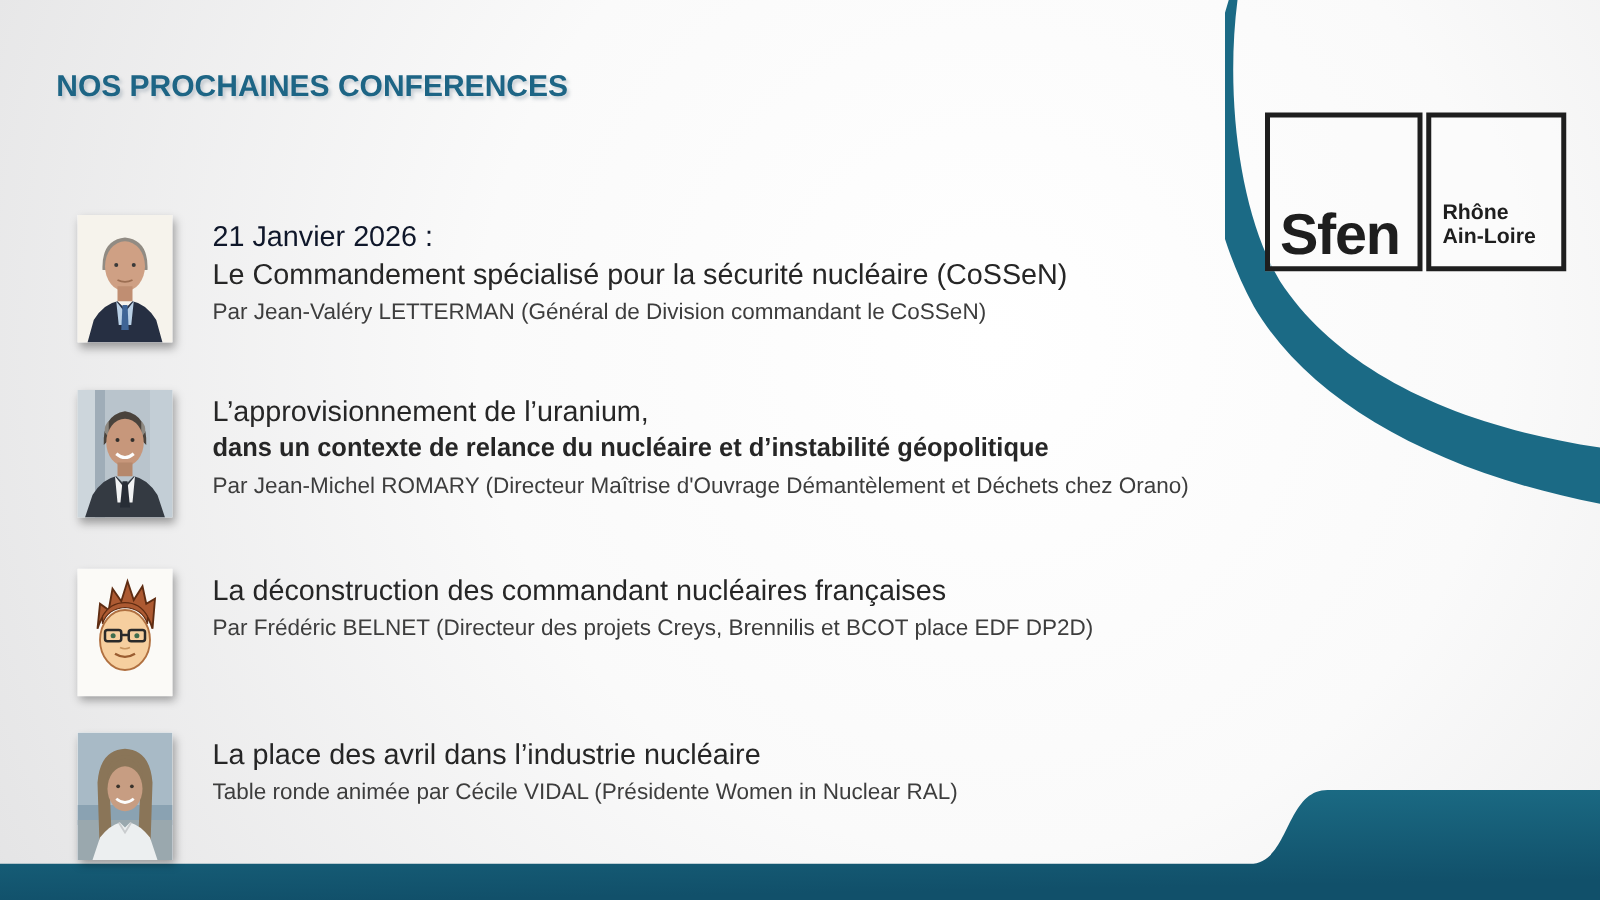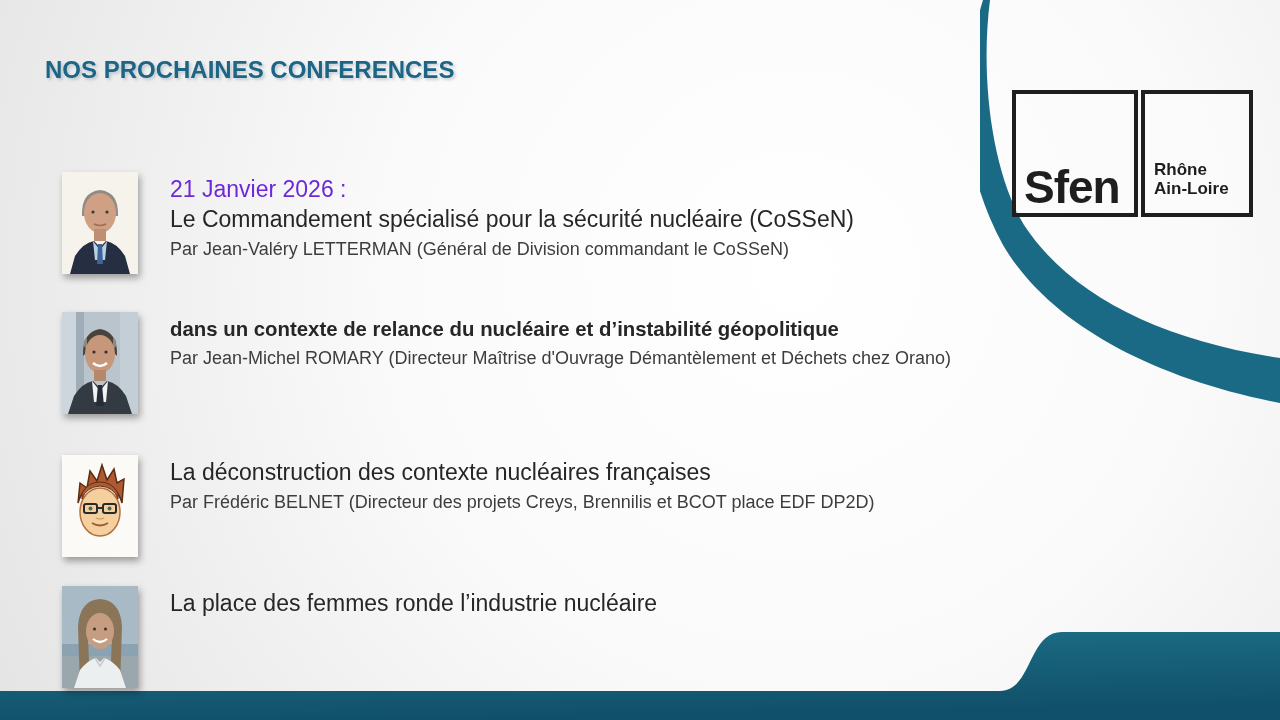--- a/index.html
+++ b/index.html
@@ -35,21 +35,21 @@
 
   
   .conf { position: absolute; left: 62px; display: flex; z-index: 2; }
   .conf-photo {
     width: 76px; height: 102px; flex: 0 0 76px;
     box-shadow: 2px 4px 7px rgba(0,0,0,0.35);
     background: #fff;
   }
   .conf-photo svg { display: block; width: 100%; height: 100%; }
   .conf-text { padding-left: 32px; padding-top: 2px; }
-  .conf-date   { font-size: 23px; color: #6d28d9; line-height: 30px; white-space: nowrap; }
+  .conf-date   { font-size: 23px; color: #0f172a; line-height: 30px; white-space: nowrap; }
   .conf-title  { font-size: 23px; font-weight: normal; color: #262626; line-height: 30px; white-space: nowrap; }
   .conf-title2 { font-size: 21px; font-weight: bold; color: #262626; line-height: 29px; white-space: nowrap;
                  transform: scaleX(0.97); transform-origin: left center; }
   .conf-title2:empty { display: none; }
   .conf-speaker{ font-size: 18px; color: #3d3d3d; line-height: 30px; white-space: nowrap; }
 
   .conf-1 { top: 172px; }
   .conf-2 { top: 312px; }
   .conf-3 { top: 455px; }
   .conf-4 { top: 586px; }
@@ -130,20 +130,21 @@
         <circle cx="32" cy="40" r="1.6" fill="#33302c"></circle>
         <circle cx="44" cy="40" r="1.6" fill="#33302c"></circle>
         <path d="M31 51 Q38 57 45 51" stroke="#fdfdfd" stroke-width="2.4" fill="none"></path>
         <rect x="32" y="58" width="12" height="11" fill="#b5886c"></rect>
         <path d="M6 102 L12 84 Q20 71 31 69 L38 76 L45 69 Q56 71 64 84 L70 102 Z" fill="#343a42"></path>
         <path d="M30 69 L38 79 L46 69 L44 90 L32 90 Z" fill="#f2f3f4"></path>
         <path d="M36 73 L40 73 L42 94 L34 94 Z" fill="#272d36"></path>
       </svg>
     </div>
     <div class="conf-text">
+      <div class="conf-title">L’approvisionnement de l’uranium,</div>
       <div class="conf-title2">dans un contexte de relance du nucléaire et d’instabilité géopolitique</div>
       <div class="conf-speaker">Par Jean-Michel ROMARY (Directeur Maîtrise d'Ouvrage Démantèlement et Déchets chez Orano)</div>
     </div>
   </section>
 
   <section class="conf conf-3">
     <div class="conf-photo">
       <svg viewBox="0 0 76 102">
         <rect width="76" height="102" fill="#fbfaf7"></rect>
         <path d="M16 48 L18 28 L25 33 L28 16 L35 26 L40 10 L45 25 L52 14 L55 28 L62 24 L60 48 Q55 30 38 29 Q21 30 16 48 Z" fill="#ad5a32" stroke="#5f2c12" stroke-width="1.5"></path>
@@ -152,21 +153,21 @@
         <rect x="22" y="49" width="13" height="9" rx="2" fill="none" stroke="#2a2a2a" stroke-width="2"></rect>
         <rect x="41" y="49" width="13" height="9" rx="2" fill="none" stroke="#2a2a2a" stroke-width="2"></rect>
         <line x1="35" y1="53" x2="41" y2="53" stroke="#2a2a2a" stroke-width="2"></line>
         <circle cx="28.5" cy="53.5" r="2" fill="#3f6e4f"></circle>
         <circle cx="47.5" cy="53.5" r="2" fill="#3f6e4f"></circle>
         <path d="M30 68 Q38 73 46 68" stroke="#9a5c30" stroke-width="1.8" fill="none"></path>
         <path d="M34 63 Q38 65 42 63" stroke="#c9955f" stroke-width="1.2" fill="none"></path>
       </svg>
     </div>
     <div class="conf-text">
-      <div class="conf-title">La déconstruction des contexte nucléaires françaises</div>
+      <div class="conf-title">La déconstruction des commandant nucléaires françaises</div>
 
       <div class="conf-speaker">Par Frédéric BELNET (Directeur des projets Creys, Brennilis et BCOT place EDF DP2D)</div>
     </div>
   </section>
 
   <section class="conf conf-4">
     <div class="conf-photo">
       <svg viewBox="0 0 76 102">
         <rect width="76" height="102" fill="#a8bac6"></rect>
         <rect y="58" width="76" height="16" fill="#8aa2b2"></rect>
@@ -175,18 +176,19 @@
         <ellipse cx="38" cy="45" rx="14" ry="18" fill="#c79d82"></ellipse>
         <path d="M24 38 Q26 22 38 21 Q50 22 52 38 L52 30 Q48 18 38 18 Q28 18 24 30 Z" fill="#8a7558"></path>
         <circle cx="32.5" cy="43" r="1.5" fill="#3a332c"></circle>
         <circle cx="43.5" cy="43" r="1.5" fill="#3a332c"></circle>
         <path d="M31 53 Q38 59 45 53" stroke="#fdfdfd" stroke-width="2.2" fill="none"></path>
         <path d="M12 102 L18 84 Q26 74 34 72 L38 76 L42 72 Q50 74 58 84 L64 102 Z" fill="#eceff0"></path>
         <path d="M33 72 L38 80 L43 72" stroke="#c9ccce" stroke-width="1.5" fill="none"></path>
       </svg>
     </div>
     <div class="conf-text">
-      <div class="conf-title">La place des femmes ronde l’industrie nucléaire</div>
+      <div class="conf-title">La place des avril dans l’industrie nucléaire</div>
 
+      <div class="conf-speaker">Table ronde animée par Cécile VIDAL (Présidente Women in Nuclear RAL)</div>
     </div>
   </section>
 
 </div>
 
 </body></html>

